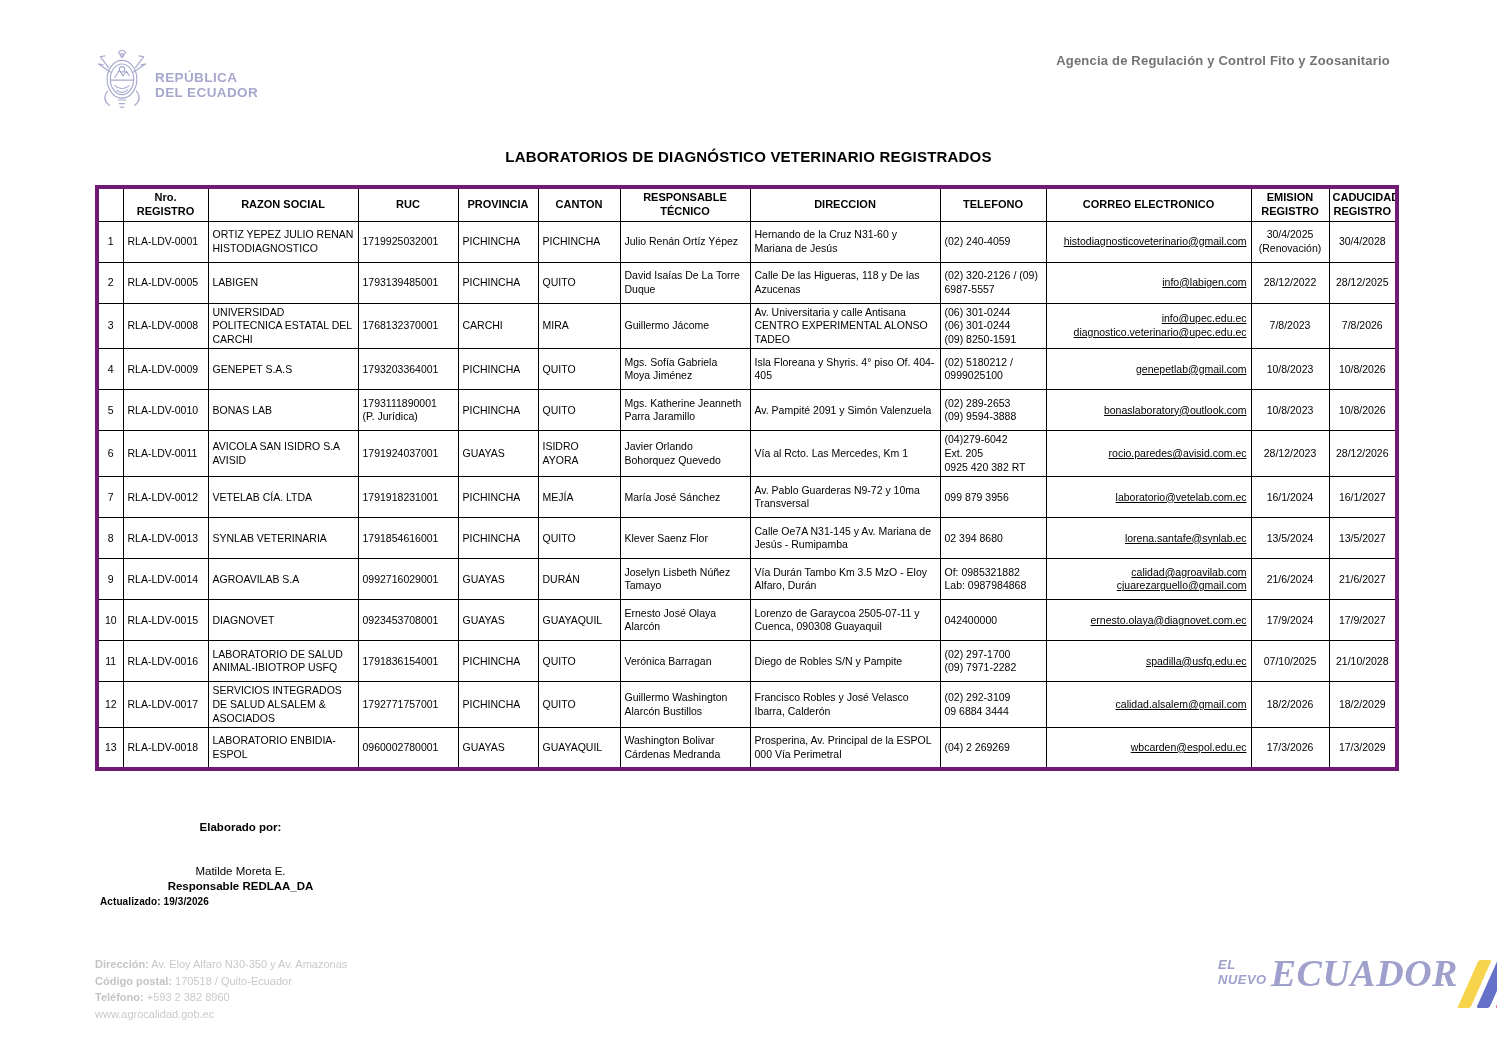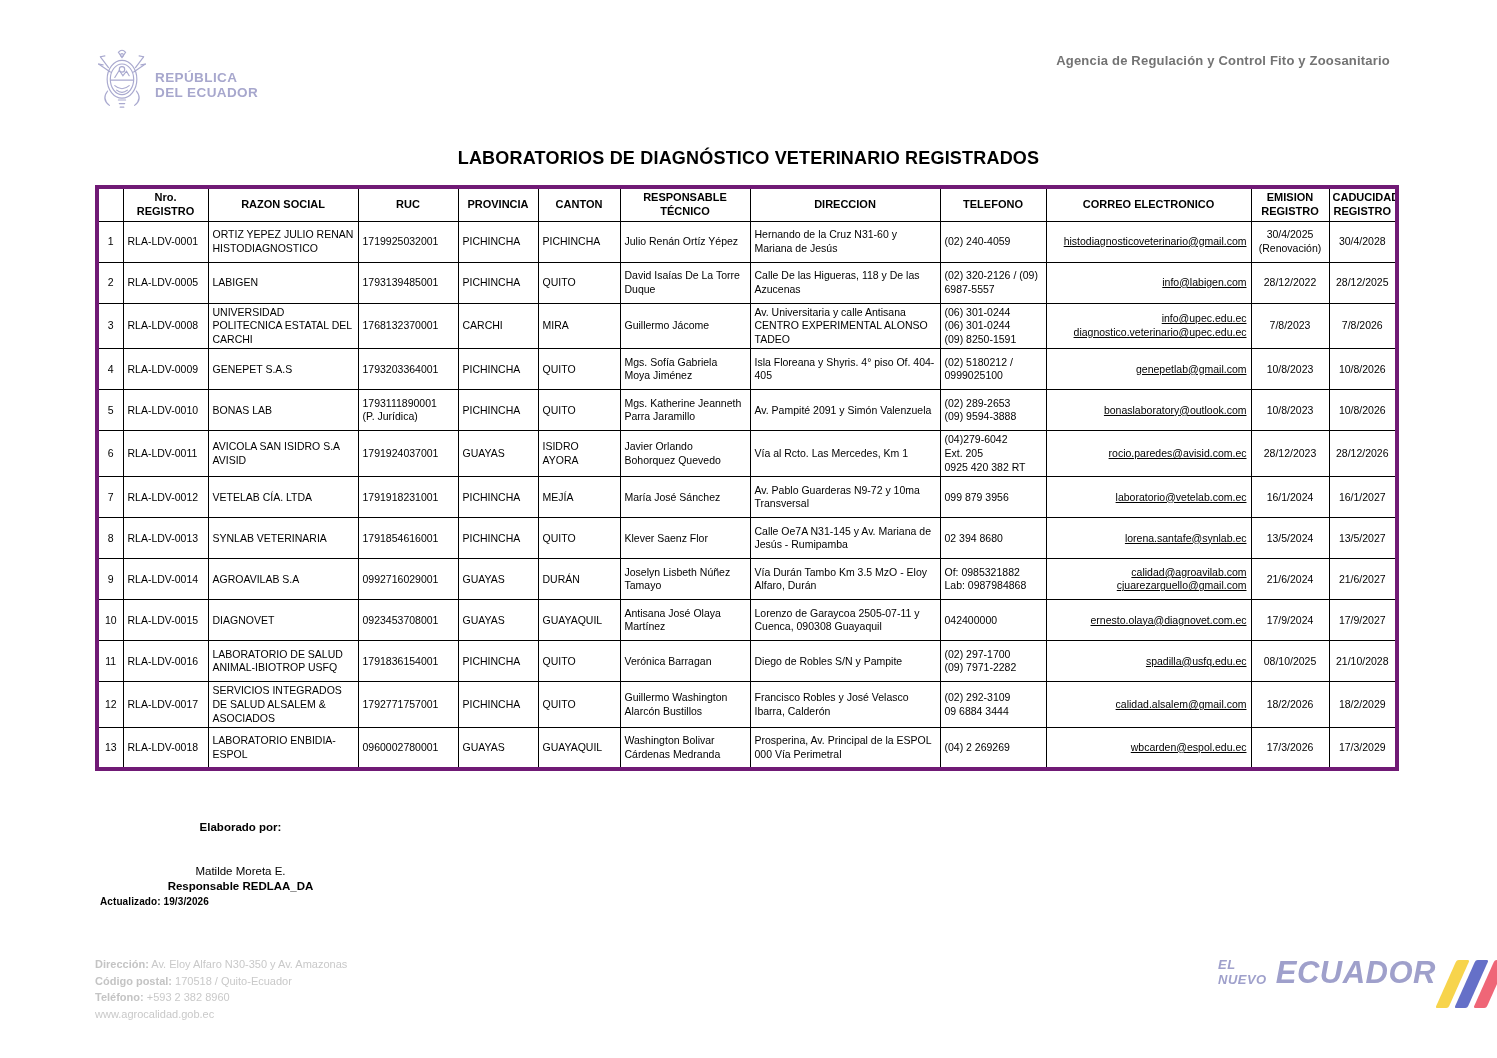--- a/index.html
+++ b/index.html
@@ -11,21 +11,21 @@
   }
 
   
   .brand { position:absolute; top:44px; left:95px; display:flex; align-items:center; gap:6px; }
   .brand svg { display:block; }
   .brand-text { color:#a7a7cd; font-weight:bold; font-size:13.5px; line-height:15px; letter-spacing:.4px; margin-top:14px; }
   .agency { position:absolute; top:53px; right:107px; color:#737373; font-weight:bold; font-size:13px; letter-spacing:.2px; }
 
   
   .doc-title { position:absolute; top:148px; left:0; width:100%; text-align:center;
-    font-size:18px; font-weight:bold; letter-spacing:.2px; }
+    font-size:15px; font-weight:bold; letter-spacing:.2px; }
 
   
   table.labs { position:absolute; top:185px; left:95px; width:1293px;
     border-collapse:collapse; table-layout:fixed; border:4px solid #701a75;padding-left:9px; }
   table.labs th, table.labs td { border:1px solid #000; white-space:pre-line; overflow:hidden; }
   table.labs thead th { font-size:11px; font-weight:bold; text-align:center; vertical-align:middle;
     height:34px; padding:2px 3px; line-height:1.25; }
   table.labs tbody tr { height:41px; }
   table.labs td { font-size:10.5px; line-height:1.3; padding:2px 4px; vertical-align:middle; }
   td.c-num, td.c-emi, td.c-cad { text-align:center; }
@@ -40,21 +40,21 @@
   .sig-name { margin-bottom:3px; }
   .sig-role { font-weight:bold; }
   .updated { position:absolute; left:100px; top:896px; font-size:10px; font-weight:bold; letter-spacing:.1px; }
 
   
   .footer-contact { position:absolute; left:95px; top:956px; color:#c9c9c9; font-size:11px; line-height:16.5px; }
   .footer-contact b { font-weight:bold; color:#c4c4c4; }
   .footer-logo { position:absolute; left:1218px; top:957px; display:flex; align-items:flex-start; color:#9fa0cb; }
   .logo-text { display:flex; flex-direction:row; align-items:flex-end; font-style:italic; font-weight:bold; }
   .logo-top { font-size:13px; letter-spacing:.5px; margin-right:4px; }
-  .logo-main { font-size:31px; letter-spacing:.5px; line-height:28px; }
+  .logo-main { font-size:38px; letter-spacing:.5px; line-height:28px;font-family:Liberation Serif, serif; }
   .stripes { display:flex; gap:6px; margin-left:10px; margin-top:3px; }
   .stripe { width:13px; height:48px; transform:skewX(-24deg); border-radius:2px; }
   .stripe.yellow { background:#f7d44c; }
   .stripe.blue   { background:#6570c8; }
   .stripe.red    { background:#ef6677; }
 </style>
 </head>
 <body>
 
 <div class="page">
@@ -255,40 +255,40 @@
       <td class="c-emi">21/6/2024</td>
       <td class="c-cad">21/6/2027</td>
     </tr>
         <tr>
       <td class="c-num">10</td>
       <td class="c-reg">RLA-LDV-0015</td>
       <td class="c-razon">DIAGNOVET</td>
       <td class="c-ruc">0923453708001</td>
       <td class="c-prov">GUAYAS</td>
       <td class="c-cant">GUAYAQUIL</td>
-      <td class="c-resp">Antisana José Olaya Martínez</td>
+      <td class="c-resp">Ernesto José Olaya Alarcón</td>
       <td class="c-dir">Lorenzo de Garaycoa 2505-07-11 y Cuenca, 090308 Guayaquil</td>
       <td class="c-tel">042400000</td>
       <td class="c-mail">ernesto.olaya@diagnovet.com.ec</td>
       <td class="c-emi">17/9/2024</td>
       <td class="c-cad">17/9/2027</td>
     </tr>
         <tr>
       <td class="c-num">11</td>
       <td class="c-reg">RLA-LDV-0016</td>
       <td class="c-razon">LABORATORIO DE SALUD ANIMAL-IBIOTROP USFQ</td>
       <td class="c-ruc">1791836154001</td>
       <td class="c-prov">PICHINCHA</td>
       <td class="c-cant">QUITO</td>
       <td class="c-resp">Verónica Barragan</td>
       <td class="c-dir">Diego de Robles S/N y Pampite</td>
       <td class="c-tel">(02) 297-1700
 (09) 7971-2282</td>
       <td class="c-mail">spadilla@usfq.edu.ec</td>
-      <td class="c-emi">08/10/2025</td>
+      <td class="c-emi">07/10/2025</td>
       <td class="c-cad">21/10/2028</td>
     </tr>
         <tr>
       <td class="c-num">12</td>
       <td class="c-reg">RLA-LDV-0017</td>
       <td class="c-razon">SERVICIOS INTEGRADOS DE SALUD ALSALEM &amp; ASOCIADOS</td>
       <td class="c-ruc">1792771757001</td>
       <td class="c-prov">PICHINCHA</td>
       <td class="c-cant">QUITO</td>
       <td class="c-resp">Guillermo Washington Alarcón Bustillos</td>

